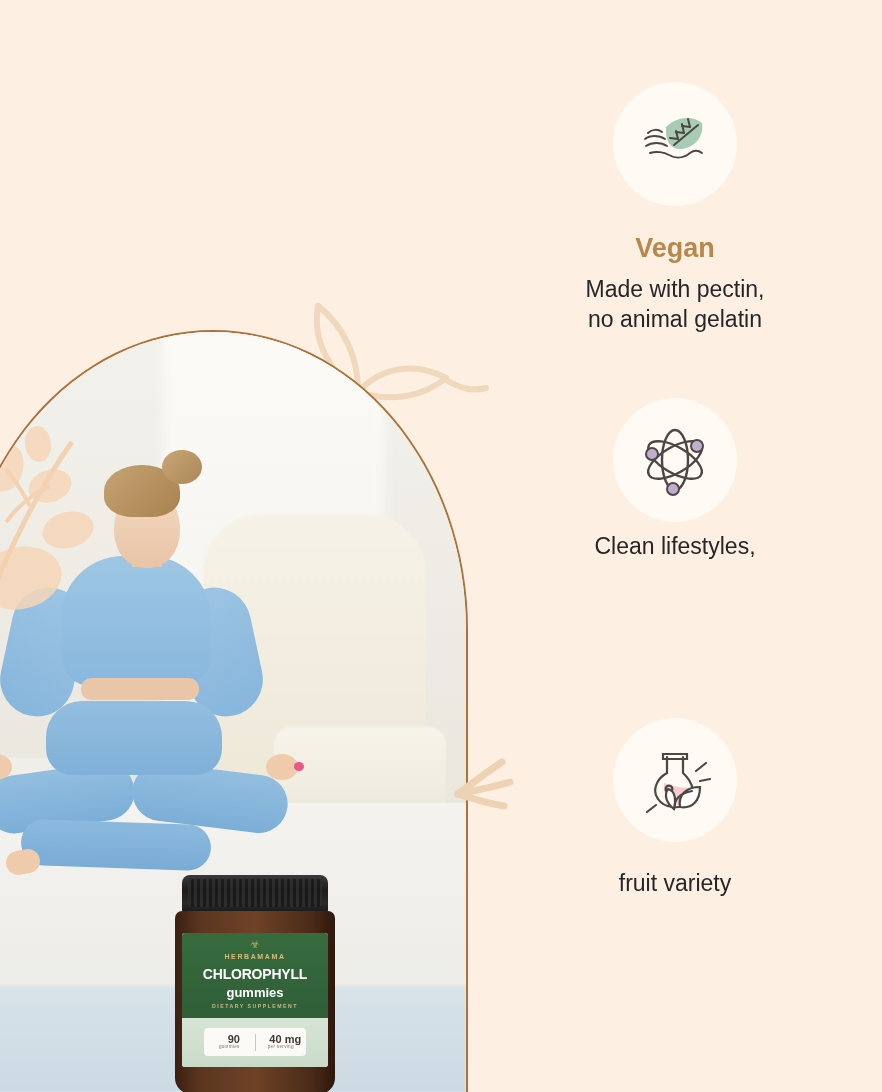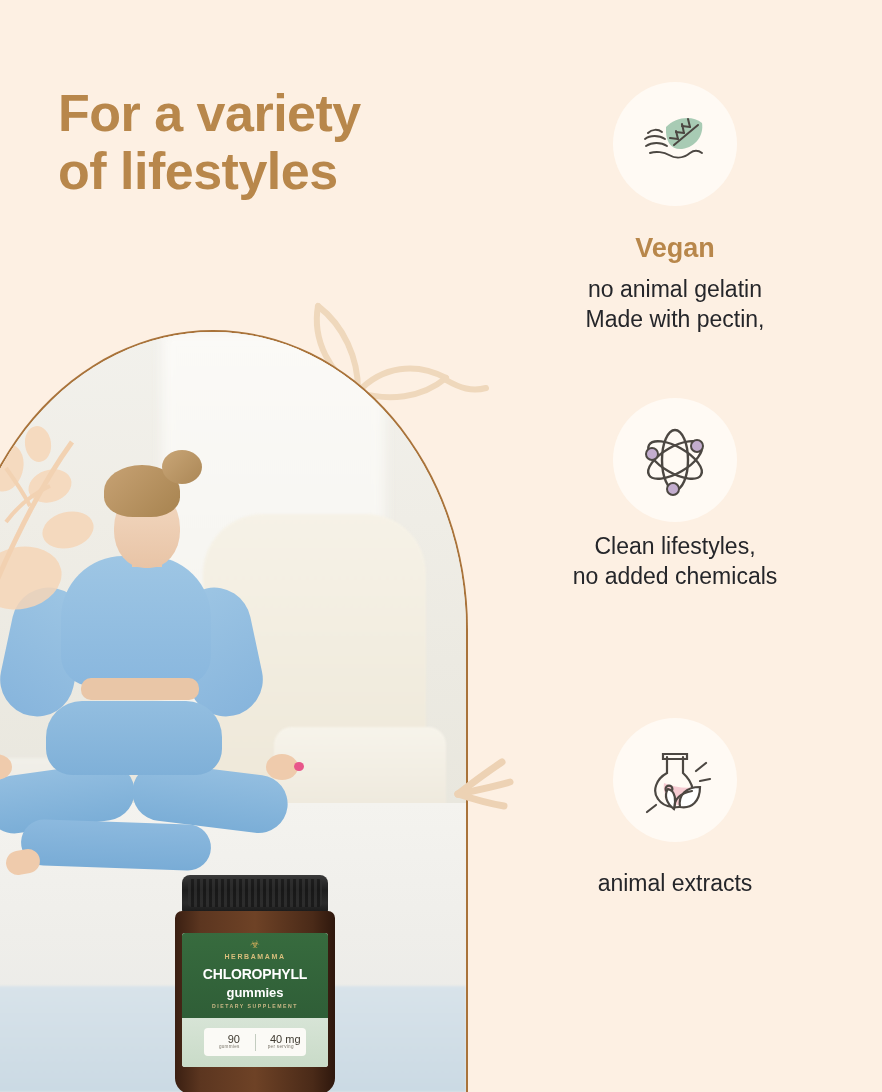--- a/index.html
+++ b/index.html
@@ -228,21 +228,21 @@
     width:102px; height:28px;
     background:#FBFAF6; border-radius:4px;
     display:flex; align-items:center; justify-content:center;
   }
   .jar-badge-cell {
     flex:1; text-align:center; line-height:1.05;
   }
   .jar-badge-div {
     width:1px; height:17px; background:#C3CCC0;
   }
-  .bn { font-size:11px; font-weight:normal; color:#3F3A30;padding-left:9px; }
+  .bn { font-size:11px; font-weight:bold; color:#3F3A30;padding-left:9px; }
   .bu { font-size:4.6px; color:#7C776C; letter-spacing:.3px; }
 
   
   .features { position:absolute; left:468px; top:0; width:414px; height:1092px; }
   .feature { position:absolute; left:0; width:414px; text-align:center; }
   .f1 { top:82px; } .f2 { top:398px; } .f3 { top:718px; }
   .icon-circle {
     width:124px; height:124px; margin:0 auto;
     background:#FFFAF4; border-radius:50%;
     display:flex; align-items:center; justify-content:center;
@@ -260,24 +260,20 @@
   .f-title span { display:block; }
 
   
   .sprig { position:absolute; left:452px; top:752px; width:70px; height:70px; }
 </style>
 </head>
 <body>
 
 <div class="page">
 
-  <h1 class="headline">
-    <span>For a variety</span>
-    <span class="l2">of lifestyles</span>
-  </h1>
 
   <svg class="" style="position:absolute;left:296px;top:288px;width:210px;height:170px;" viewBox="0 0 210 170">
     <g fill="none" stroke="#EFD8BC" stroke-width="6" stroke-linecap="round">
       <path d="M22 18 C16 52 34 86 62 102"></path>
       <path d="M22 18 C48 38 62 70 62 102"></path>
       <path d="M62 104 C86 78 120 74 150 90"></path>
       <path d="M62 104 C92 114 126 110 150 90"></path>
       <path d="M150 92 C164 100 176 104 190 100"></path>
     </g>
   </svg>
@@ -393,41 +389,40 @@
             <path d="M13 38 C18 34 27 34 33 38"></path>
             <path d="M14 45 C20 41 29 41 35 45"></path>
             <path d="M18 52 C24 50 32 51 37 54 C44 58 52 57 58 52 C62 49 66 49 70 52"></path>
           </g>
         </svg>
       </div>
       <div class="f-title">
         <span>Vegan</span>
       </div>
       <div class="f-desc">
+        <span>Made with pectin,</span>
         <span>no animal gelatin</span>
-        <span>Made with pectin,</span>
       </div>
     </div>
 
     <div class="feature f2">
       <div class="icon-circle">
         <svg width="80" height="80" viewBox="0 0 80 80">
           <g fill="none" stroke="#4C4742" stroke-width="2.4">
             <ellipse cx="40" cy="40" rx="13" ry="30" transform="rotate(0 40 40)"></ellipse>
             <ellipse cx="40" cy="40" rx="13" ry="30" transform="rotate(60 40 40)"></ellipse>
             <ellipse cx="40" cy="40" rx="13" ry="30" transform="rotate(120 40 40)"></ellipse>
           </g>
           <circle cx="62" cy="26" r="6" fill="#C3ADCE" stroke="#4C4742" stroke-width="2"></circle>
           <circle cx="17" cy="34" r="6" fill="#C3ADCE" stroke="#4C4742" stroke-width="2"></circle>
           <circle cx="38" cy="69" r="6" fill="#C3ADCE" stroke="#4C4742" stroke-width="2"></circle>
         </svg>
       </div>
       <div class="f-desc">
         <span>Clean lifestyles,</span>
-        <span>no added chemicals</span>
       </div>
     </div>
 
     <div class="feature f3">
       <div class="icon-circle">
         <svg width="82" height="82" viewBox="0 0 82 82">
           <path d="M30 44 C28 58 38 68 50 66 C58 64 62 56 60 48 C52 50 40 48 30 44 Z" fill="#F6CBD2"></path>
           <g fill="none" stroke="#4C4742" stroke-width="2.2" stroke-linecap="round">
             <path d="M33 18 L33 34 C22 40 18 52 24 60 C30 69 46 71 54 64 C62 57 60 44 49 34 L49 18"></path>
             <path d="M29 15 L53 15 L53 20 L29 20 Z"></path>
@@ -437,18 +432,18 @@
             <path d="M22 66 L13 73"></path>
           </g>
           <path d="M46 68 C44 56 52 48 66 48 C66 62 58 70 46 68 Z" fill="#FFFFFF" stroke="#4C4742" stroke-width="2.2"></path>
           <path d="M40 70 C40 60 46 54 58 52" fill="none" stroke="#4C4742" stroke-width="2.2" stroke-linecap="round"></path>
           <path d="M40 70 C32 64 30 56 34 50 C42 52 42 62 40 70 Z" fill="#FFFFFF" stroke="#4C4742" stroke-width="2.2"></path>
         </svg>
       </div>
       <div class="f-title">
       </div>
       <div class="f-desc">
-        <span>animal extracts</span>
+        <span>fruit variety</span>
       </div>
     </div>
 
   </div>
 </div>
 
 </body></html>

